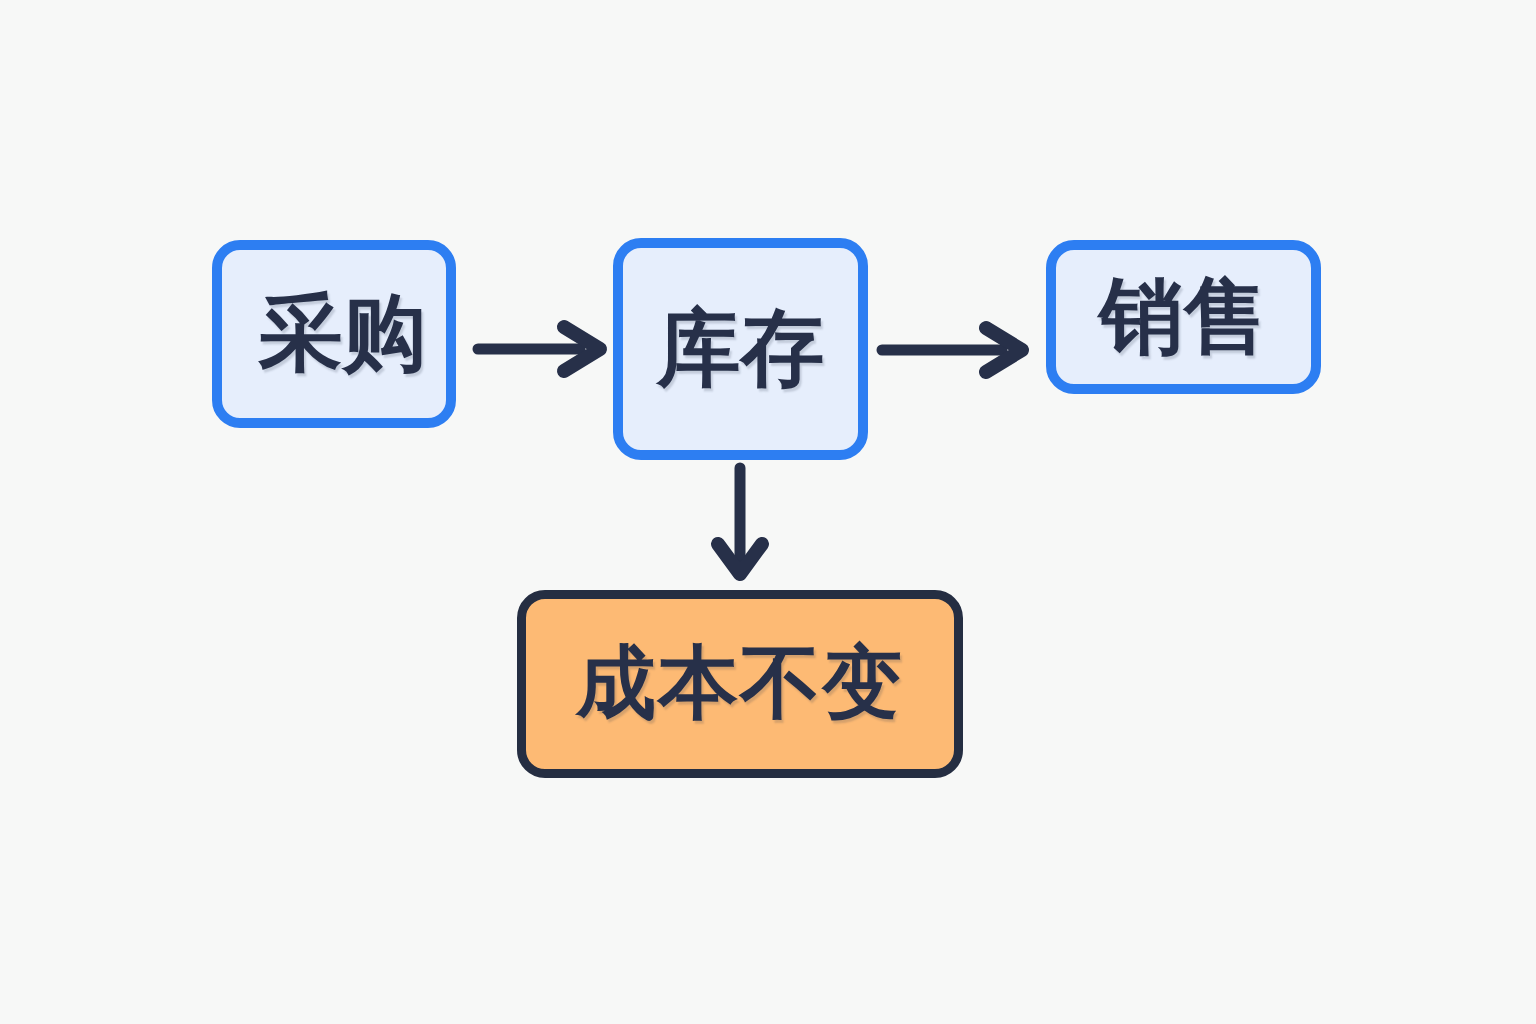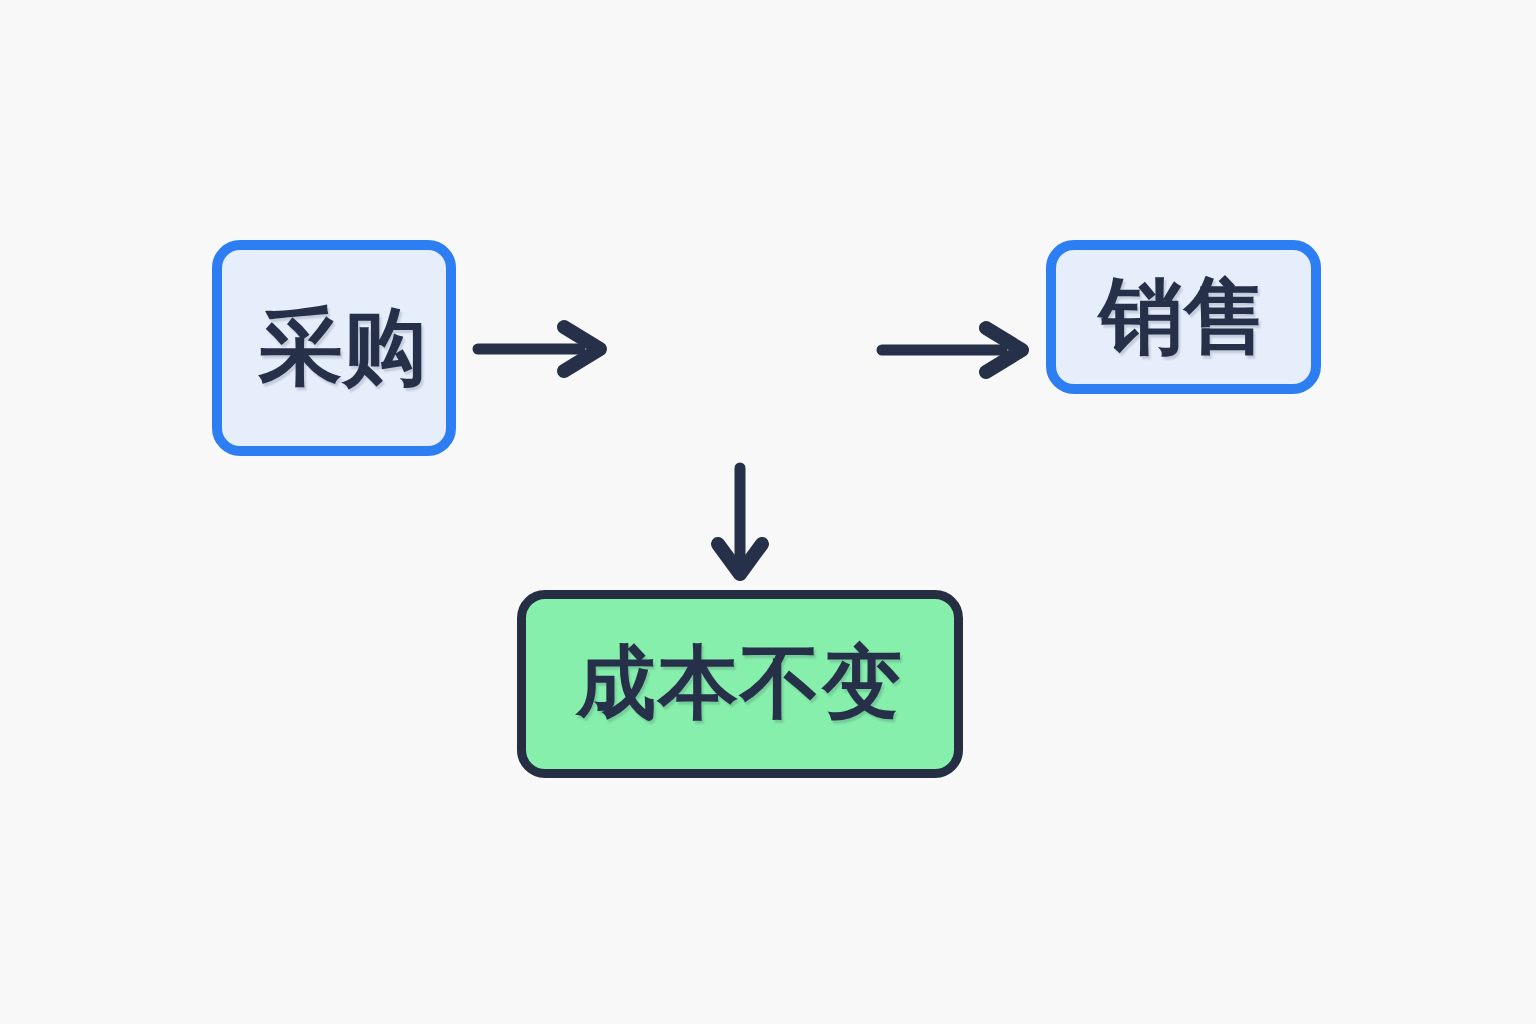--- a/index.html
+++ b/index.html
@@ -29,27 +29,27 @@
   }
 
   .node-blue {
     background: #e6eefc;
     border: 10px solid #2d7ef2;
     border-radius: 28px;
     font-size: 84px;
   }
 
   .node-dark {
-    background: #86efac;
+    background: #fdba74;
     border: 9px solid #252e42;
     border-radius: 28px;
     font-size: 80px;
   }
 
-  #node-procurement { left: 212px; top: 240px; width: 244px; height: 216px; padding-left: 17px; }
+  #node-procurement { left: 212px; top: 240px; width: 244px; height: 188px; padding-left: 17px; }
   #node-inventory   { left: 613px; top: 238px; width: 255px; height: 222px; }
   #node-sales       { left: 1046px; top: 240px; width: 275px; height: 154px; }
   #node-cost        { left: 517px; top: 590px; width: 446px; height: 188px; letter-spacing: 2px; }
 
   .arrow {
     position: absolute;
   }
 
   .arrow path {
     stroke: #273049;
@@ -72,20 +72,23 @@
 
   <div class="node node-blue" id="node-procurement">
     <span>采购</span>
   </div>
 
   <svg class="arrow" id="arrow-1" width="150" height="66" viewBox="0 0 150 66">
     <path class="shaft" d="M 10 33 H 112"></path>
     <path class="head" d="M 96 11 L 132 33 L 96 55"></path>
   </svg>
 
+  <div class="node node-blue" id="node-inventory">
+    <span>库存</span>
+  </div>
 
   <svg class="arrow" id="arrow-2" width="168" height="66" viewBox="0 0 168 66">
     <path class="shaft" d="M 10 33 H 130"></path>
     <path class="head" d="M 114 11 L 150 33 L 114 55"></path>
   </svg>
 
   <div class="node node-blue" id="node-sales">
     <span>销售</span>
   </div>
 

